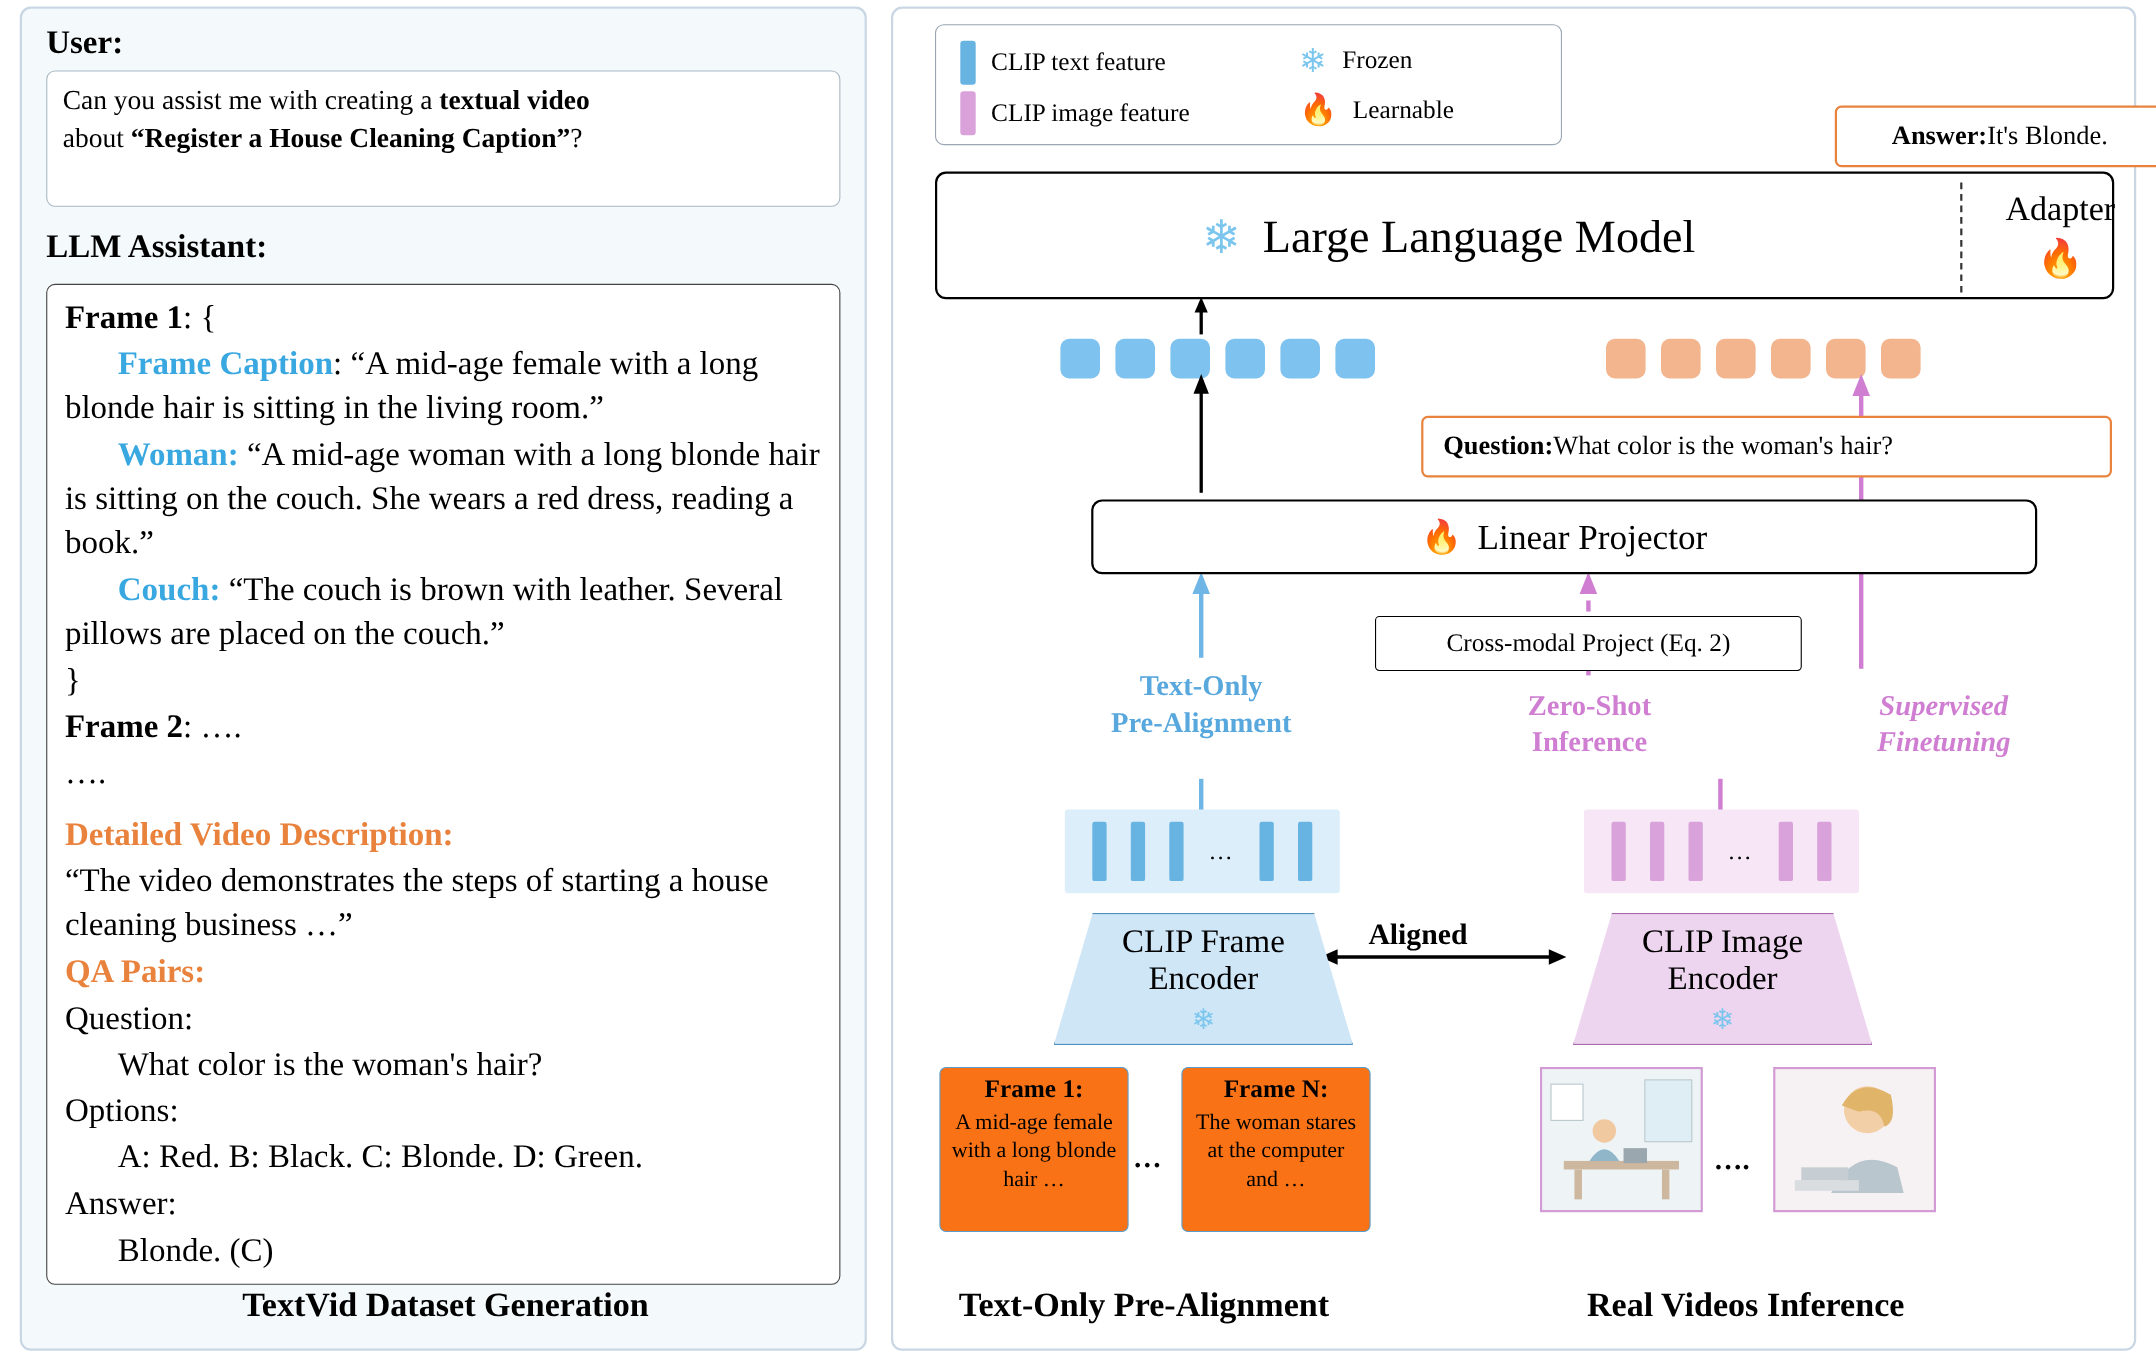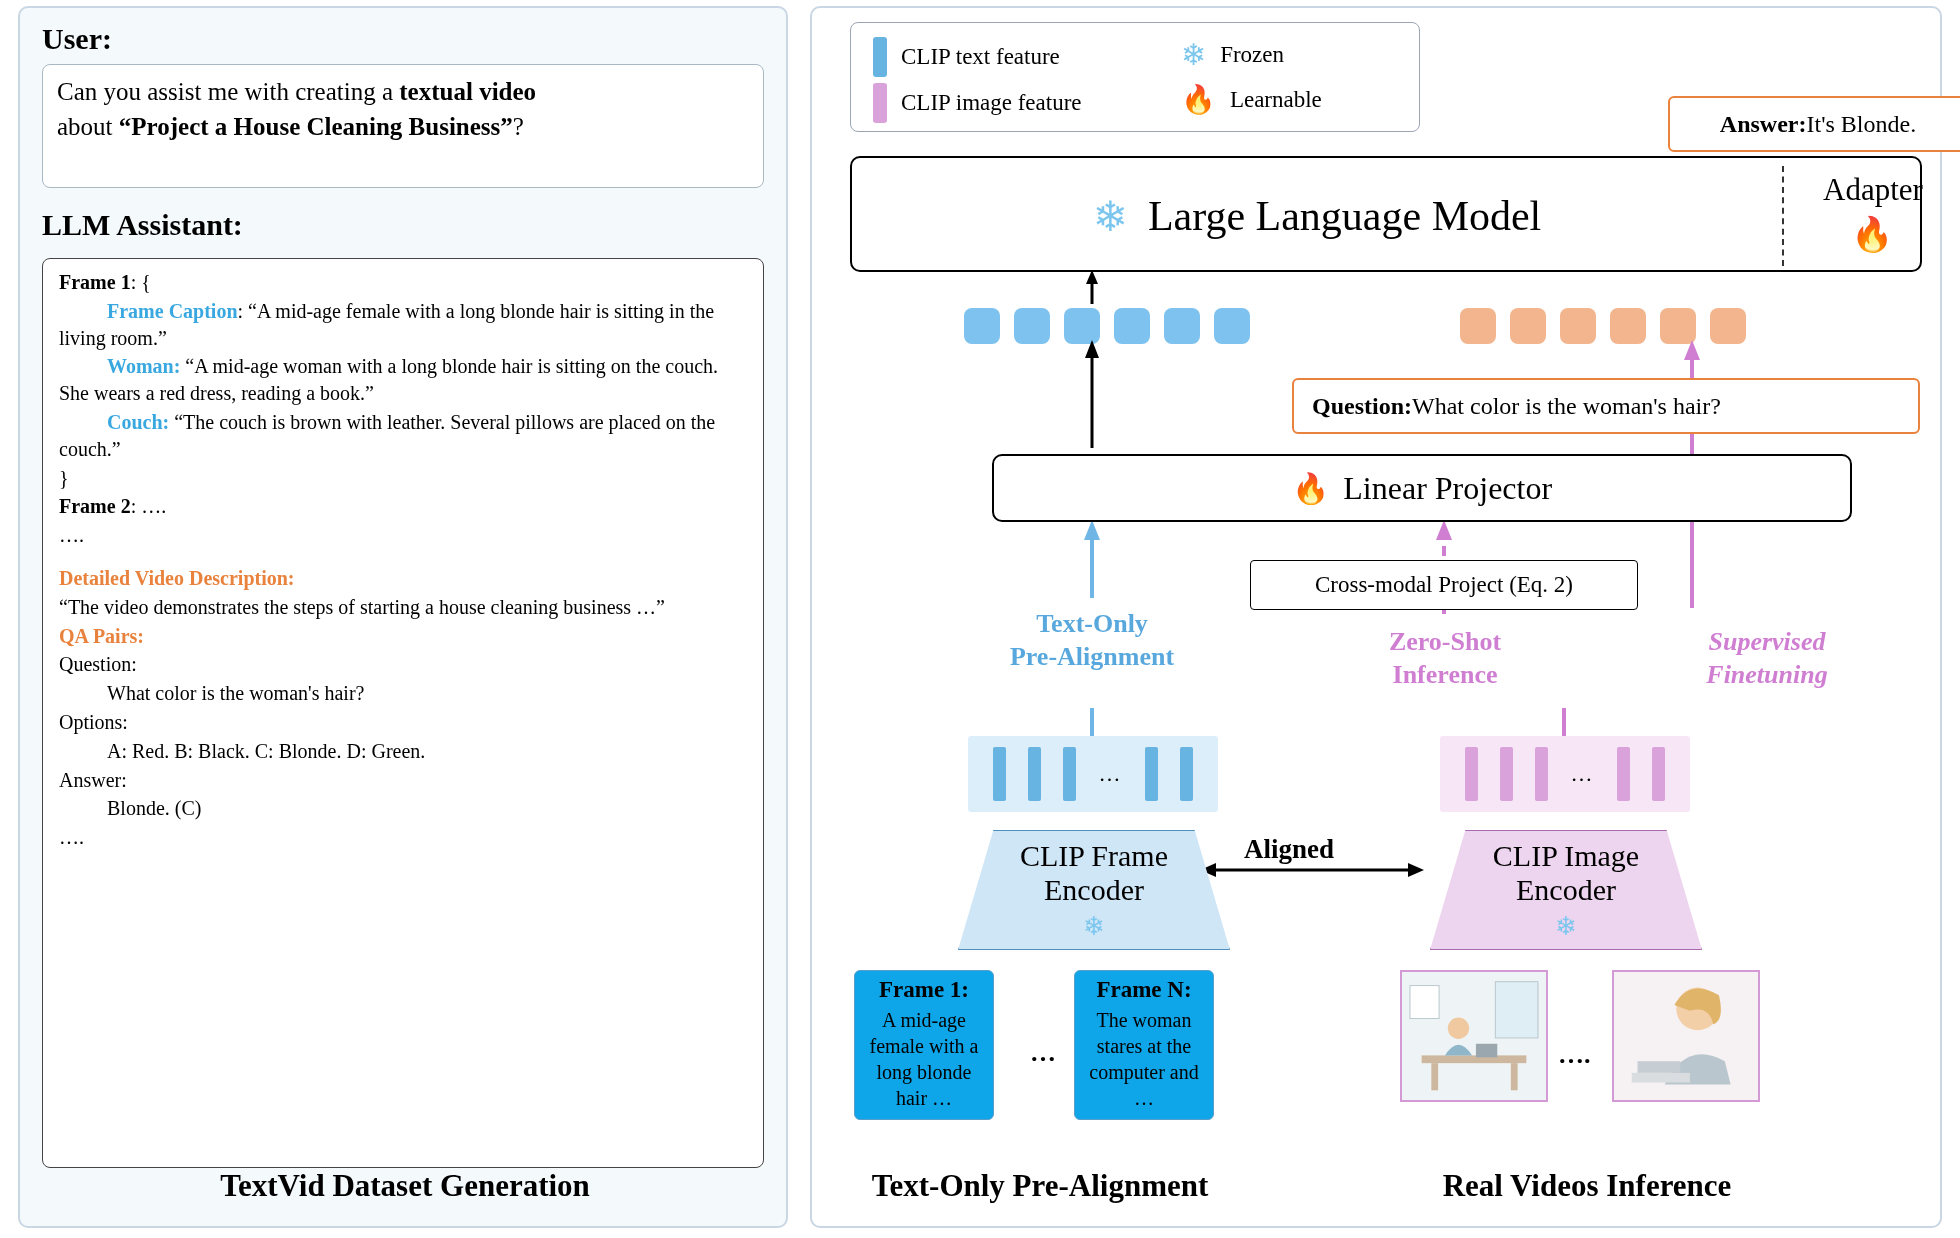--- a/index.html
+++ b/index.html
@@ -9,21 +9,21 @@
   
   .left-panel{position:absolute;left:18px;top:6px;width:770px;height:1222px;
     border:2px solid #c9d7e4;border-radius:10px;background:#f4f9fc;box-sizing:border-box;}
   .user-label{position:absolute;left:22px;top:14px;font-size:30px;font-weight:bold;}
   .user-box{position:absolute;left:22px;top:56px;width:722px;height:124px;background:#fff;
     border:1.5px solid #aab8c4;border-radius:8px;box-sizing:border-box;padding:10px 14px;}
   .user-box p{margin:0;font-size:25px;line-height:1.38;}
   .assistant-label{position:absolute;left:22px;top:200px;font-size:30px;font-weight:bold;}
   .assistant-box{position:absolute;left:22px;top:250px;width:722px;height:910px;background:#fff;
     border:1.5px solid #444;border-radius:8px;box-sizing:border-box;padding:10px 16px;overflow:hidden;}
-  .assistant-box .ln{font-size:20px;line-height:1.34;margin:0 0 2px 0;}
+  .assistant-box .ln{font-size:30px;line-height:1.34;margin:0 0 2px 0;}
   .indent{text-indent:48px;}
   .b{font-weight:bold;}
   .blue{color:#3aa8e0;font-weight:bold;}
   .orange{color:#e8823c;font-weight:bold;}
   .sp8{height:14px;}
   .caption-left{position:absolute;left:0;top:1160px;width:770px;text-align:center;
     font-size:31px;font-weight:bold;}
 
   
   .right-panel{position:absolute;left:810px;top:6px;width:1132px;height:1222px;
@@ -94,21 +94,21 @@
     justify-content:center;font-size:30px;line-height:1.15;text-align:center;}
   .enc-blue{background:#cfe6f7;border:1.5px solid #4e8fbf;
     clip-path:polygon(13% 0,87% 0,100% 100%,0 100%);}
   .enc-pink{background:#eed5ef;border:1.5px solid #a86aad;
     clip-path:polygon(13% 0,87% 0,100% 100%,0 100%);}
   .enc .snowsm{font-size:26px;color:#7cc6ee;margin-top:4px;}
 
   .aligned{position:absolute;font-size:27px;font-weight:bold;}
 
   
-  .frbox{position:absolute;width:140px;height:150px;background:#0ea5e9;border:1.5px solid #5a9ccb;
+  .frbox{position:absolute;width:172px;height:150px;background:#f97316;border:1.5px solid #5a9ccb;
     border-radius:6px;box-sizing:border-box;padding:6px 8px;text-align:center;}
   .frbox .ttl{font-size:23px;font-weight:bold;margin-bottom:4px;}
   .frbox .txt{font-size:20px;line-height:1.3;}
 
   
   .vid{position:absolute;width:148px;height:132px;border:2px solid #d49ad6;box-sizing:border-box;overflow:hidden;}
 
   .caption-right{position:absolute;top:1160px;font-size:31px;font-weight:bold;text-align:center;}
 
   .dots-mid{position:absolute;font-size:26px;font-weight:bold;}
@@ -119,21 +119,21 @@
 <div class="page">
 
   <div class="left-panel">
 
     <div class="user-label">User:</div>
 
     <div class="user-box">
       <p>
         <span>Can you assist me with creating a </span><span class="b">textual video</span>
         <br>
-        <span>about </span><span class="b">“Project a House Cleaning Business”</span><span>?</span>
+        <span>about </span><span class="b">“Register a House Cleaning Caption”</span><span>?</span>
       </p>
     </div>
 
     <div class="assistant-label">LLM Assistant:</div>
 
     <div class="assistant-box">
       <p class="ln">
         <span class="b">Frame 1</span><span>: {</span>
       </p>
       <p class="ln indent">

